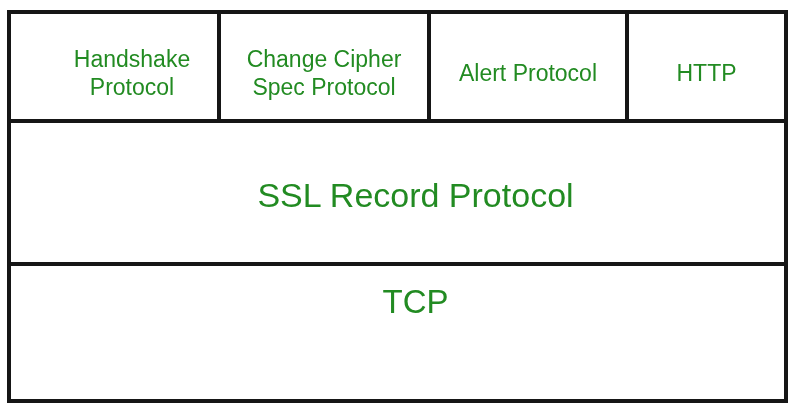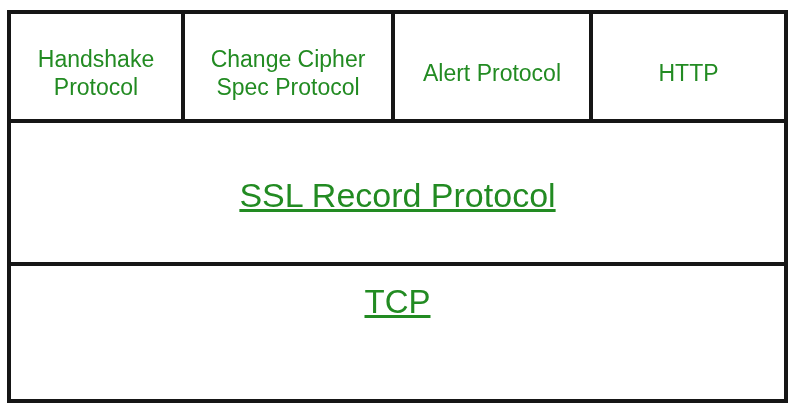--- a/index.html
+++ b/index.html
@@ -21,22 +21,22 @@
   }
   .diagram {
     position: absolute;
     left: 7px; top: 10px;
     width: 781px; height: 393px;
     border: 4px solid var(--line-black);
     background: var(--bg);
     display: flex;
     flex-direction: column;
   }
-  .row { background: var(--bg); }
-  .row + .row { border-top: 4px solid var(--line-black); text-decoration: underline; }
+  .row { background: var(--bg); padding-left: 36px; }
+  .row + .row { border-top: 4px solid var(--line-black); }
 
   
   .top-row {
     height: 105px;
     display: grid;
     grid-template-columns: 170px 210px 198px 1fr;
   }
   .cell {
     display: flex;
     align-items: center;

